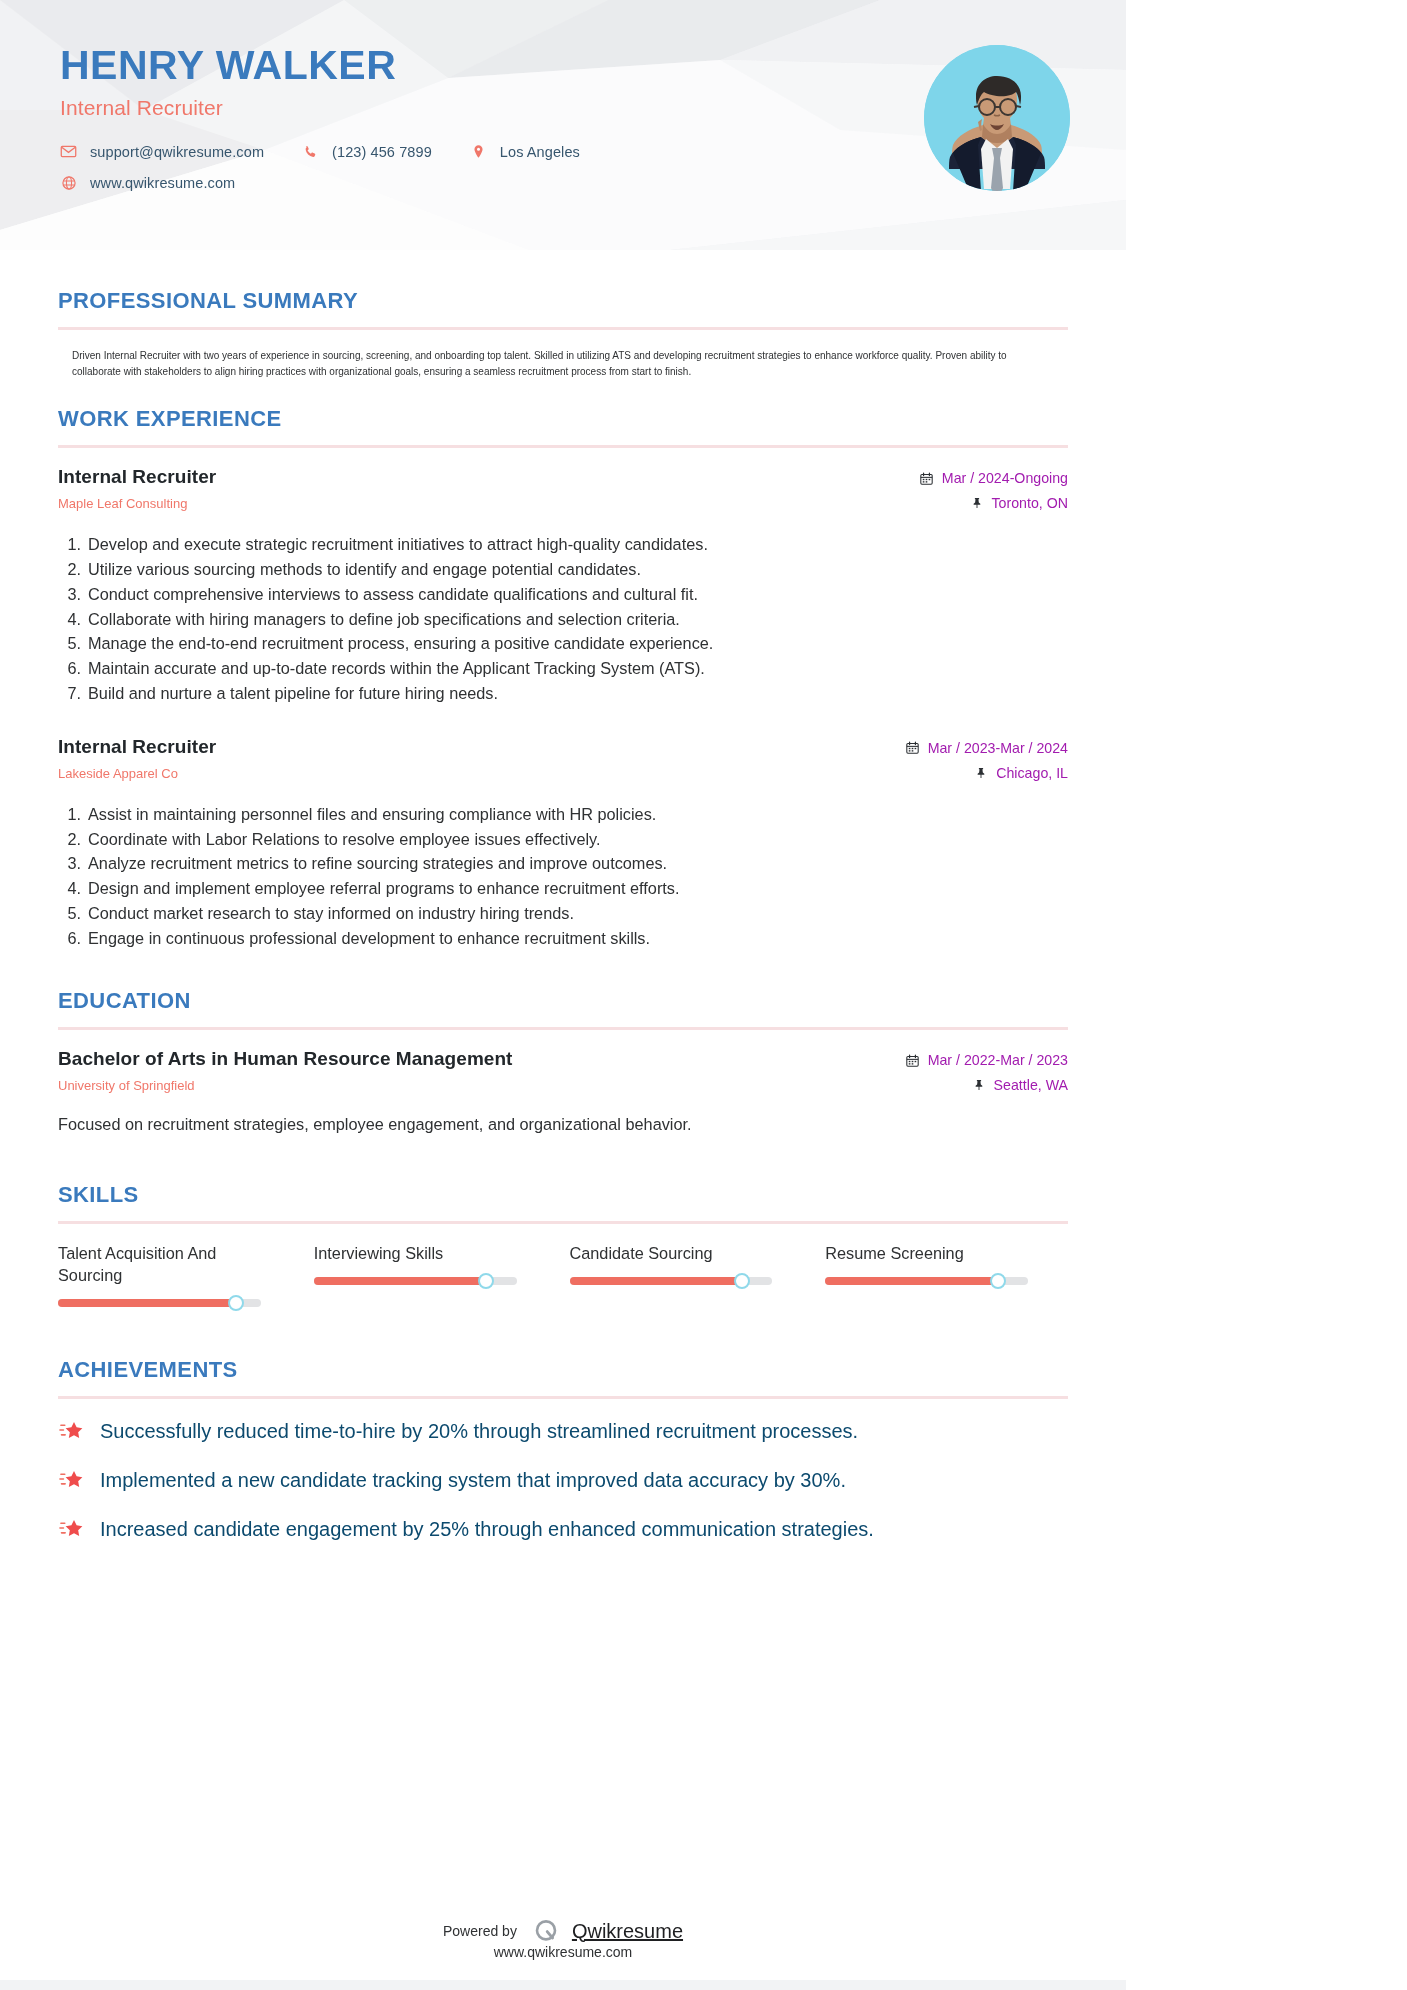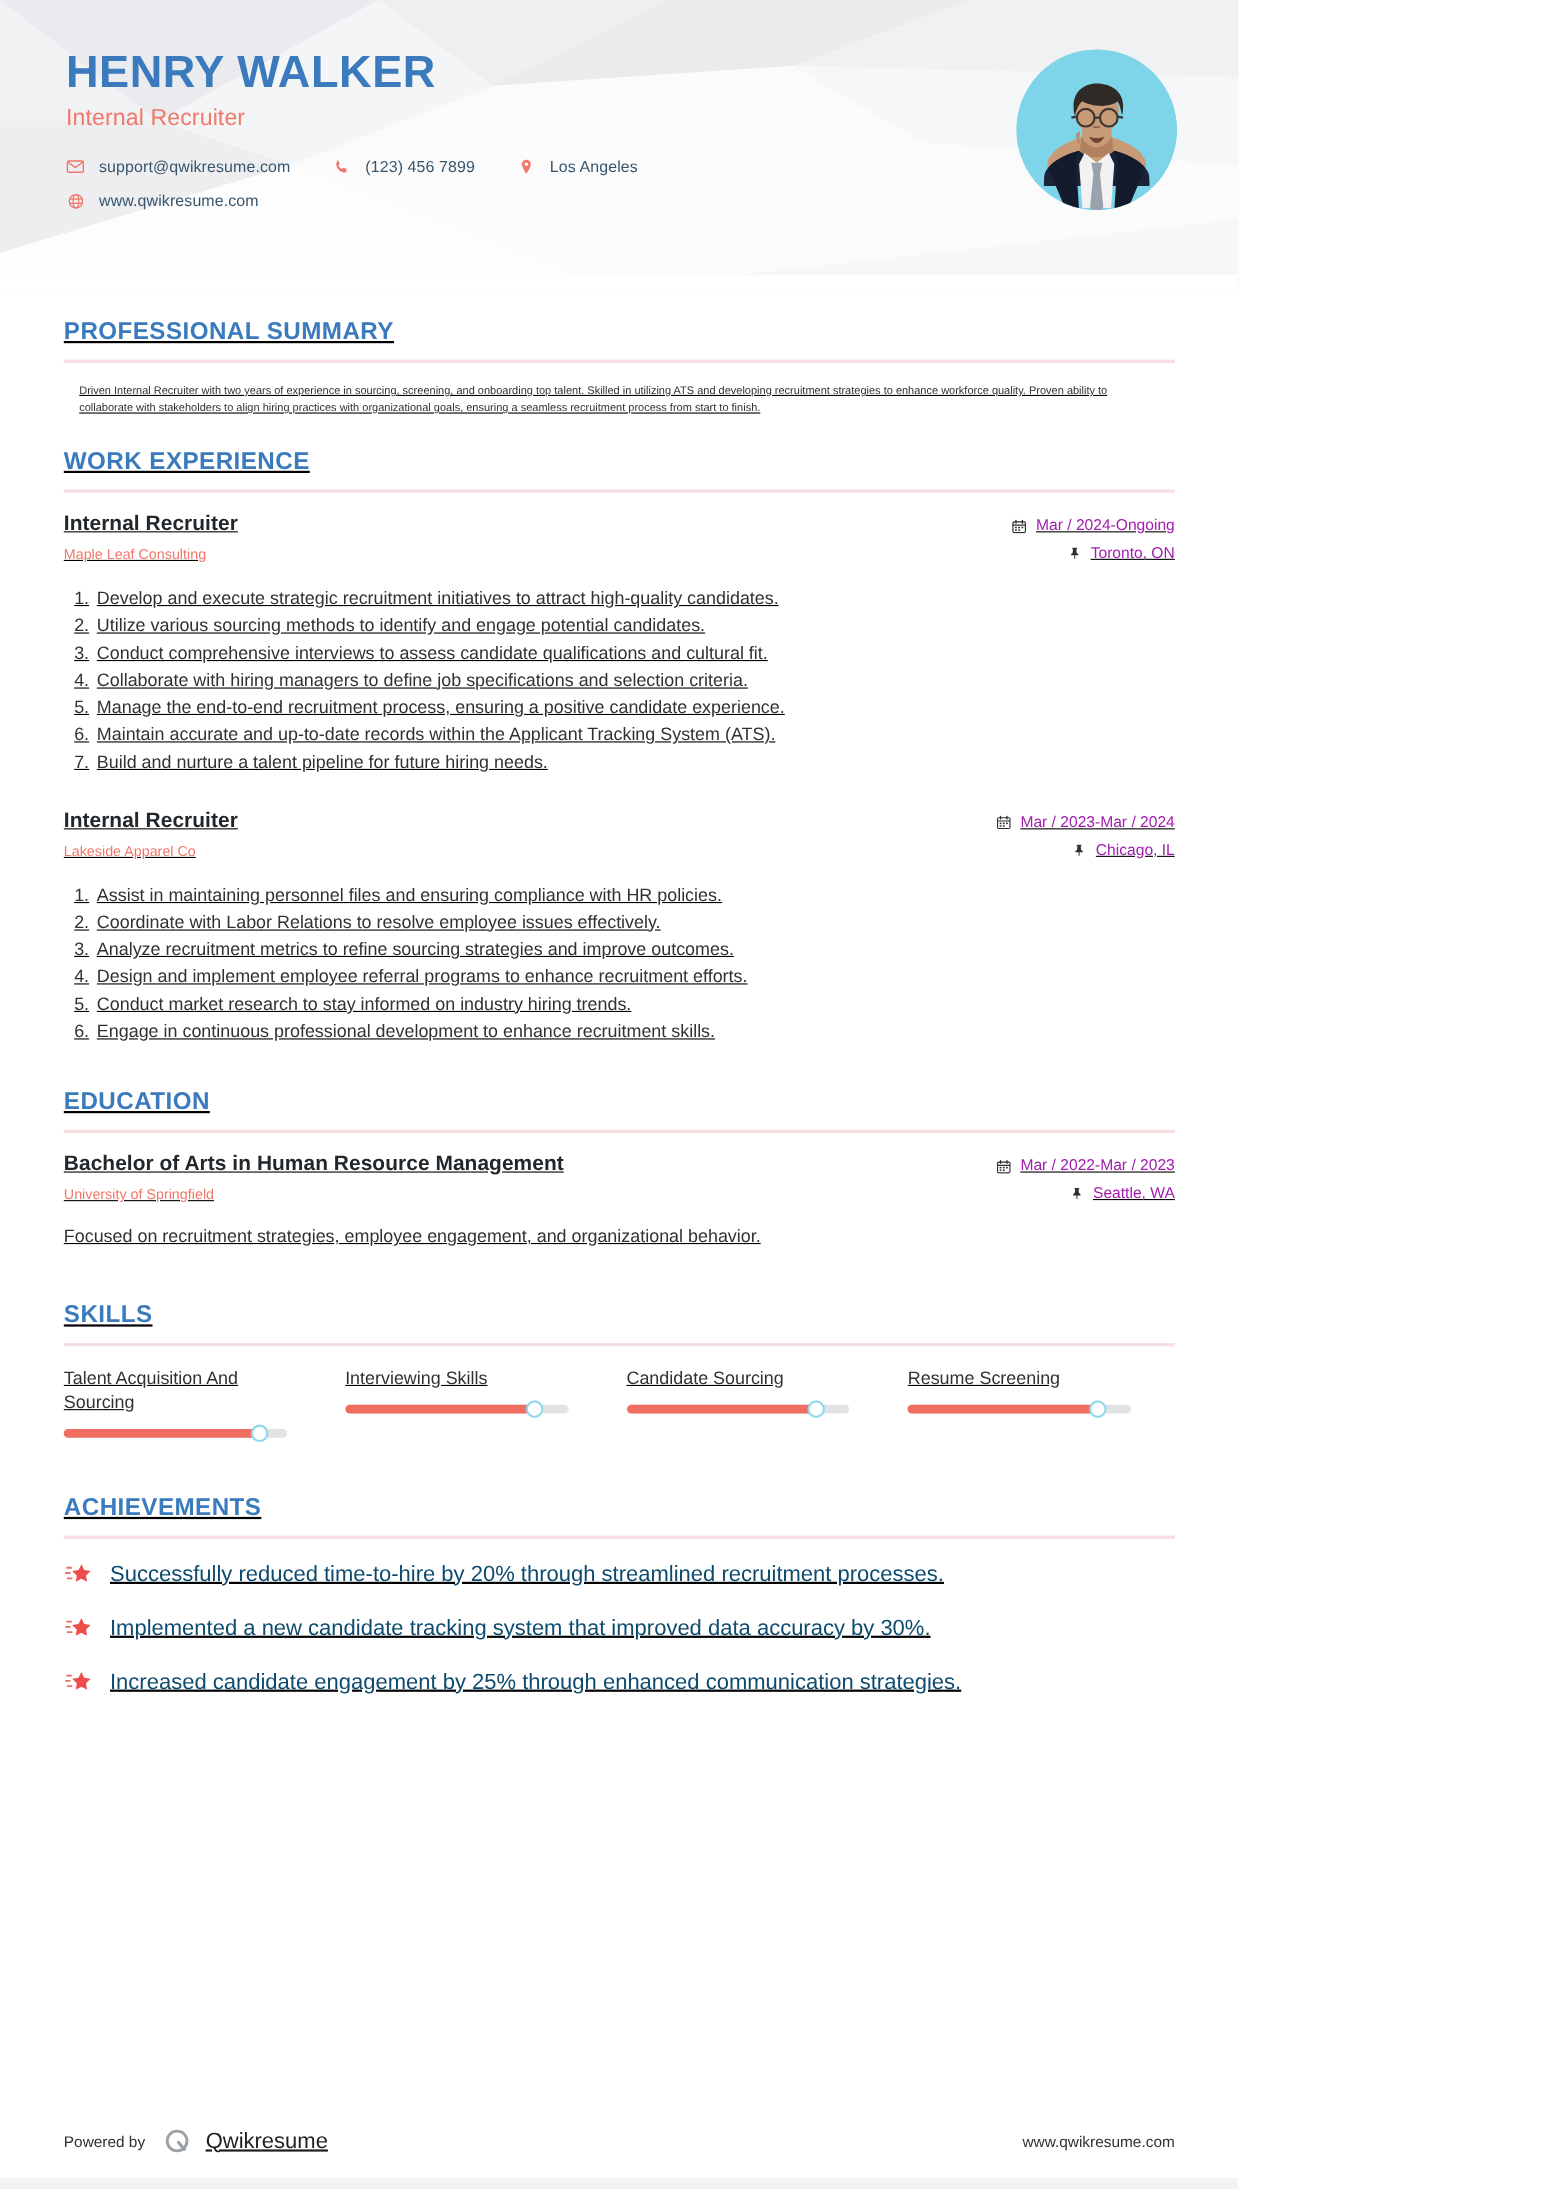--- a/index.html
+++ b/index.html
@@ -93,21 +93,21 @@
     background: #7ed5ea;
     z-index: 4;
   }
   .avatar-svg { display: block; width: 100%; height: 100%; }
 
   
   .content {
     padding: 0 58px;
     box-sizing: border-box;
   }
-  .section { margin-top: 26px; text-decoration: underline; }
+  .section { margin-top: 26px; }
   .section-title {
     font-size: 22px;
     font-weight: bold;
     color: #3a7abd;
     letter-spacing: 0.4px;
     margin: 0 0 13px 0;
   }
   .section-rule {
     height: 3px;
     background: #f6dfe1;
@@ -263,20 +263,21 @@
   
   .footer {
     position: absolute;
     left: 0; right: 0;
     bottom: 30px;
     padding: 0 58px;
     box-sizing: border-box;
     display: flex;
     align-items: center;
     justify-content: space-between;
+    flex-direction: column;
   }
   .footer-left {
     display: flex;
     align-items: center;
   }
   .powered-by {
     font-size: 14px;
     color: #2f3133;
     margin-right: 16px;
   }

